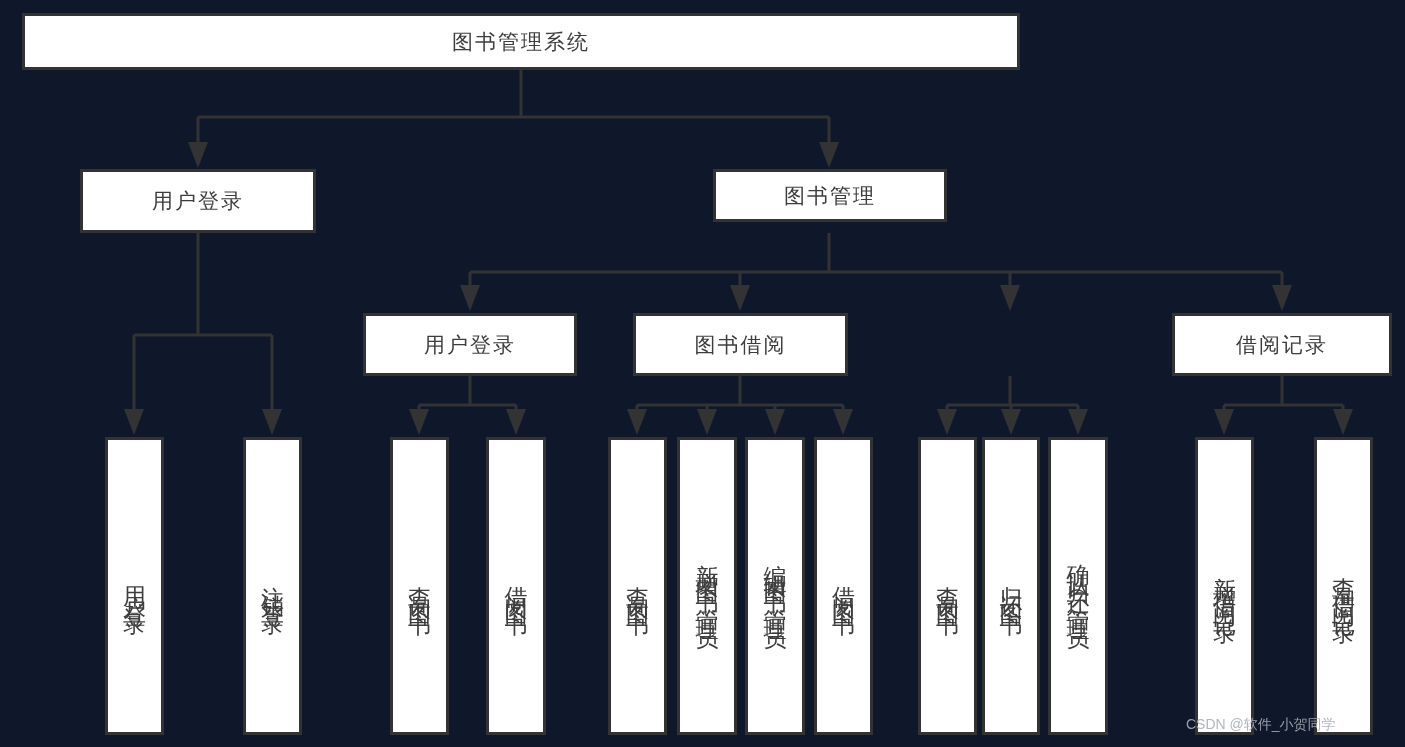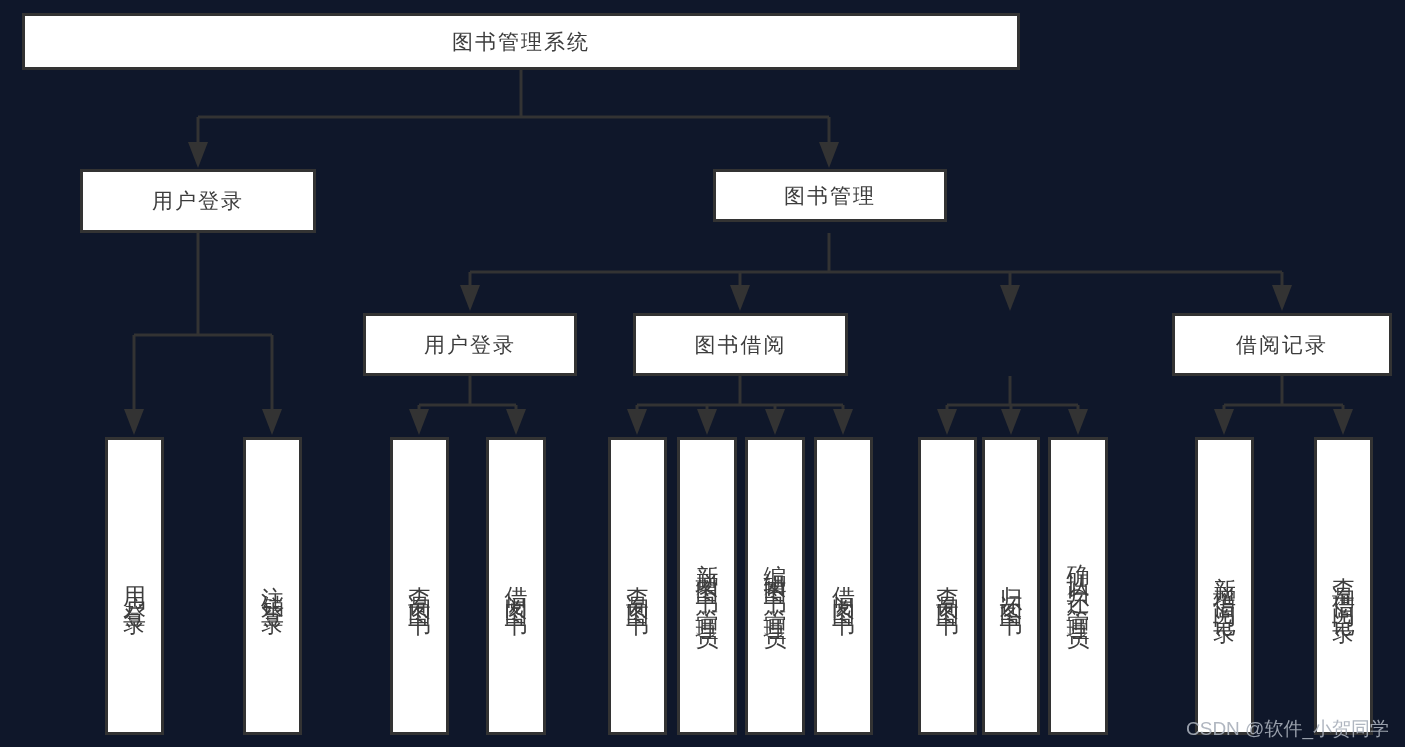--- a/index.html
+++ b/index.html
@@ -40,21 +40,21 @@
     writing-mode: vertical-rl;
     text-orientation: mixed;
     font-size: 23px;
     letter-spacing: 9px;
     line-height: 1;
   }
   .watermark {
     position: absolute;
     left: 1186px;
     top: 716px;
-    font-size: 19px;
+    font-size: 14px;
     color: rgba(167, 174, 185, 0.9);
     white-space: nowrap;
     z-index: 5;
   }
 </style>
 </head>
 <body>
 
 <div id="canvas">
 

